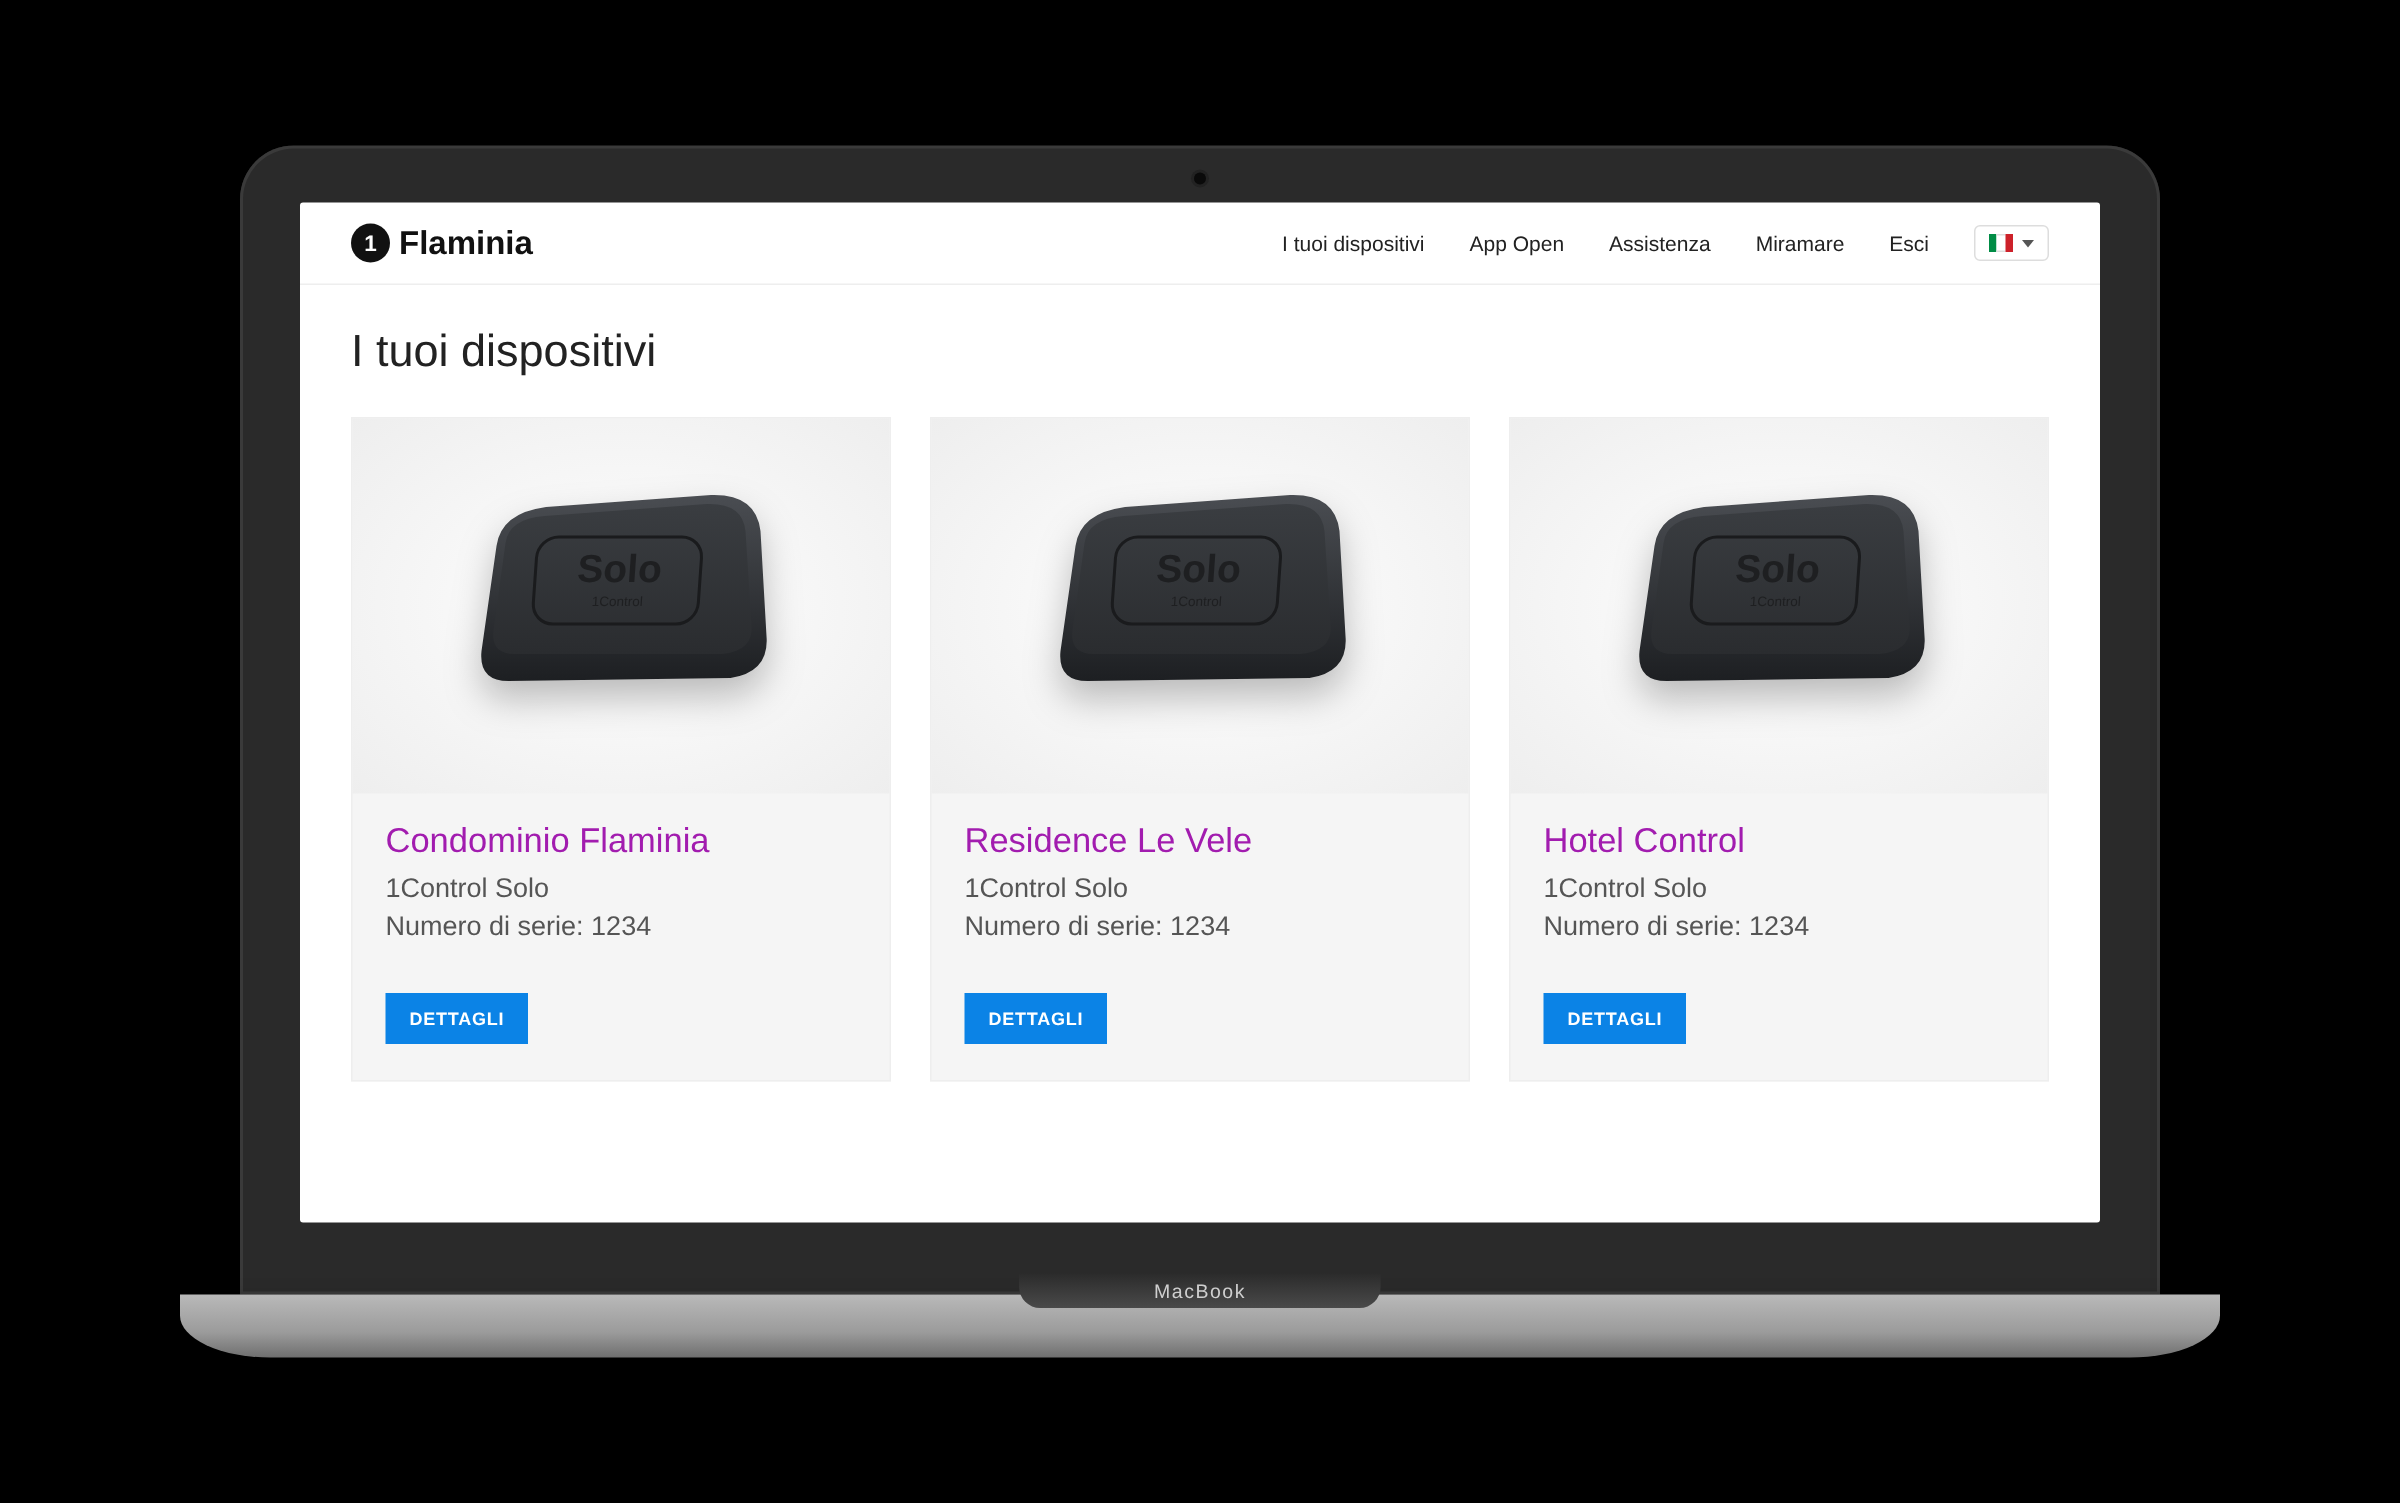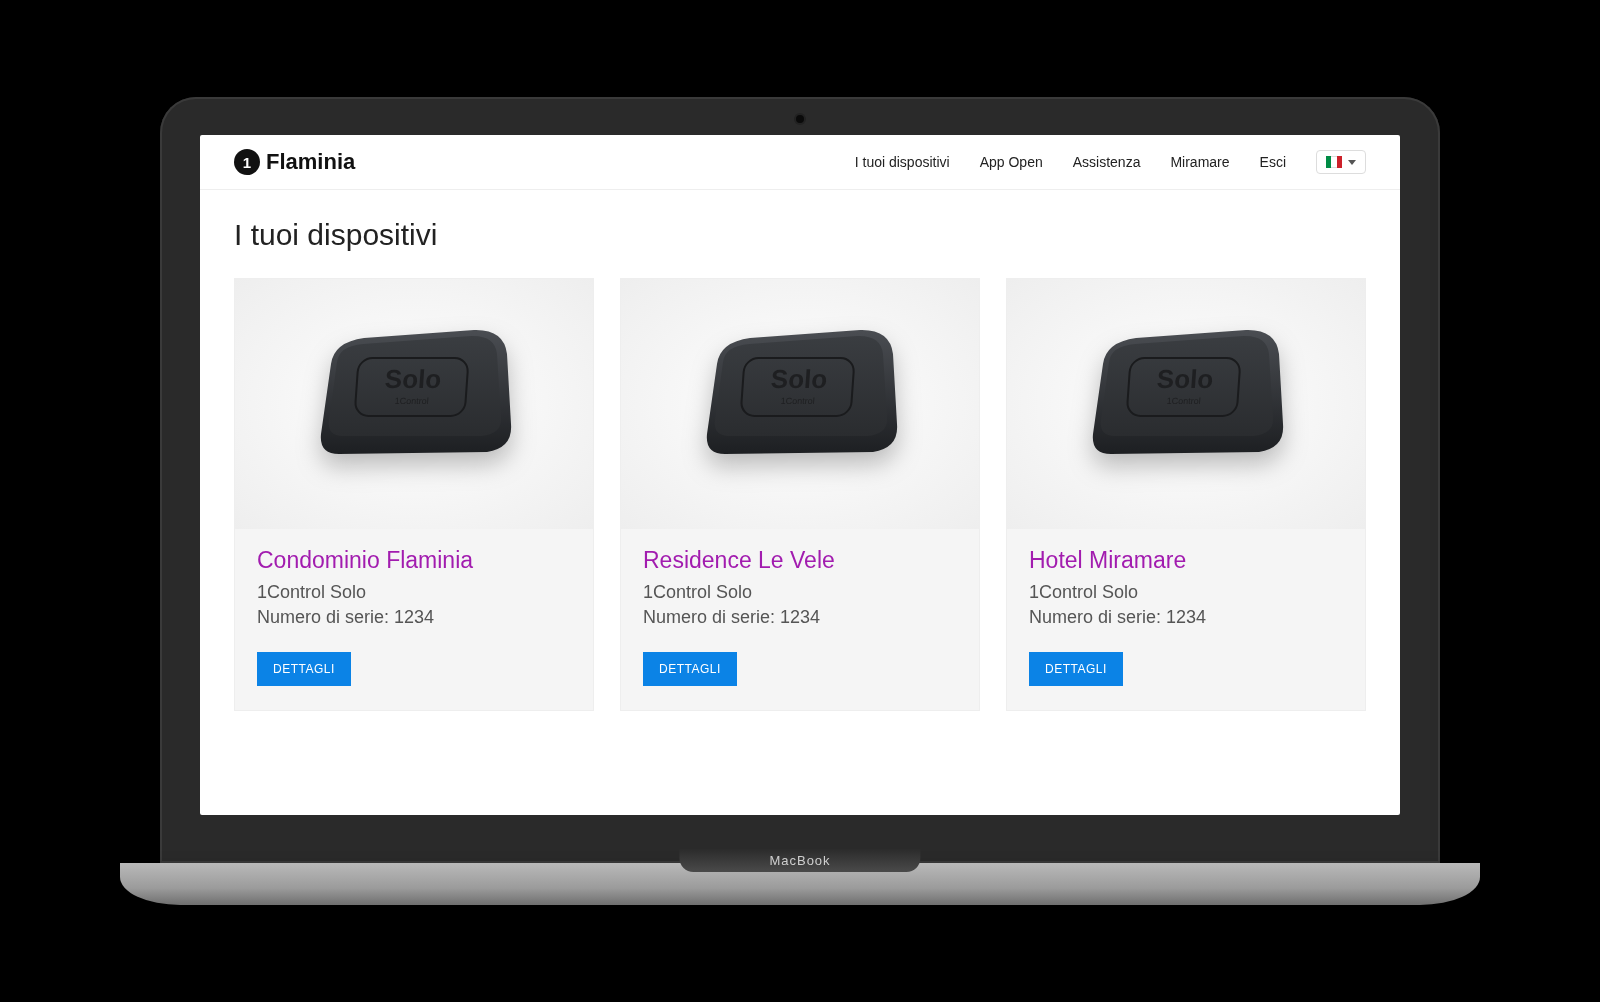--- a/index.html
+++ b/index.html
@@ -171,25 +171,25 @@
     color: #a21caf;
     margin-bottom: 6px;
   }
   .card-sub {
     font-size: 18px;
     color: #555;
     line-height: 1.4;
   }
   .btn {
     display: inline-block;
-    margin-top: 22px;
+    margin-top: 32px;
     background: #0b83e6;
     color: #fff;
     font-size: 12px;
-    font-weight: 400;
+    font-weight: 700;
     letter-spacing: .5px;
     padding: 10px 16px;
     border: none;
     cursor: pointer;
   }
 </style>
 </head>
 <body>
 
 <div class="laptop">
@@ -279,21 +279,21 @@
             <div class="card-img">
               <svg class="device" viewBox="0 0 210 160">
                 <path d="M30 130 Q10 130 12 110 L22 40 Q25 18 55 14 L165 6 Q195 5 198 30 L202 100 Q204 124 178 128 Z" fill="url(#gBody)"></path>
                 <path d="M34 112 Q18 112 20 96 L28 38 Q30 22 54 20 L162 12 Q186 11 188 30 L192 92 Q194 110 172 112 Z" fill="url(#gTop)"></path>
                 <rect x="52" y="34" width="110" height="58" rx="14" fill="none" stroke="#1a1b1d" stroke-width="2" transform="skewX(-4)"></rect>
                 <text x="108" y="64" text-anchor="middle" font-family="Arial" font-size="26" font-weight="700" fill="#1e1f21" transform="skewX(-4)">Solo</text>
                 <text x="108" y="80" text-anchor="middle" font-family="Arial" font-size="9" fill="#1e1f21" transform="skewX(-4)">1Control</text>
               </svg>
             </div>
             <div class="card-body">
-              <div class="card-title">Hotel Miramare</div>
+              <div class="card-title">Hotel Control</div>
               <div class="card-sub">1Control Solo</div>
               <div class="card-sub">
                 <span>Numero di serie:</span> <span>1234</span>
               </div>
               <button class="btn">DETTAGLI</button>
             </div>
           </div>
 
         </div>
       </main>

